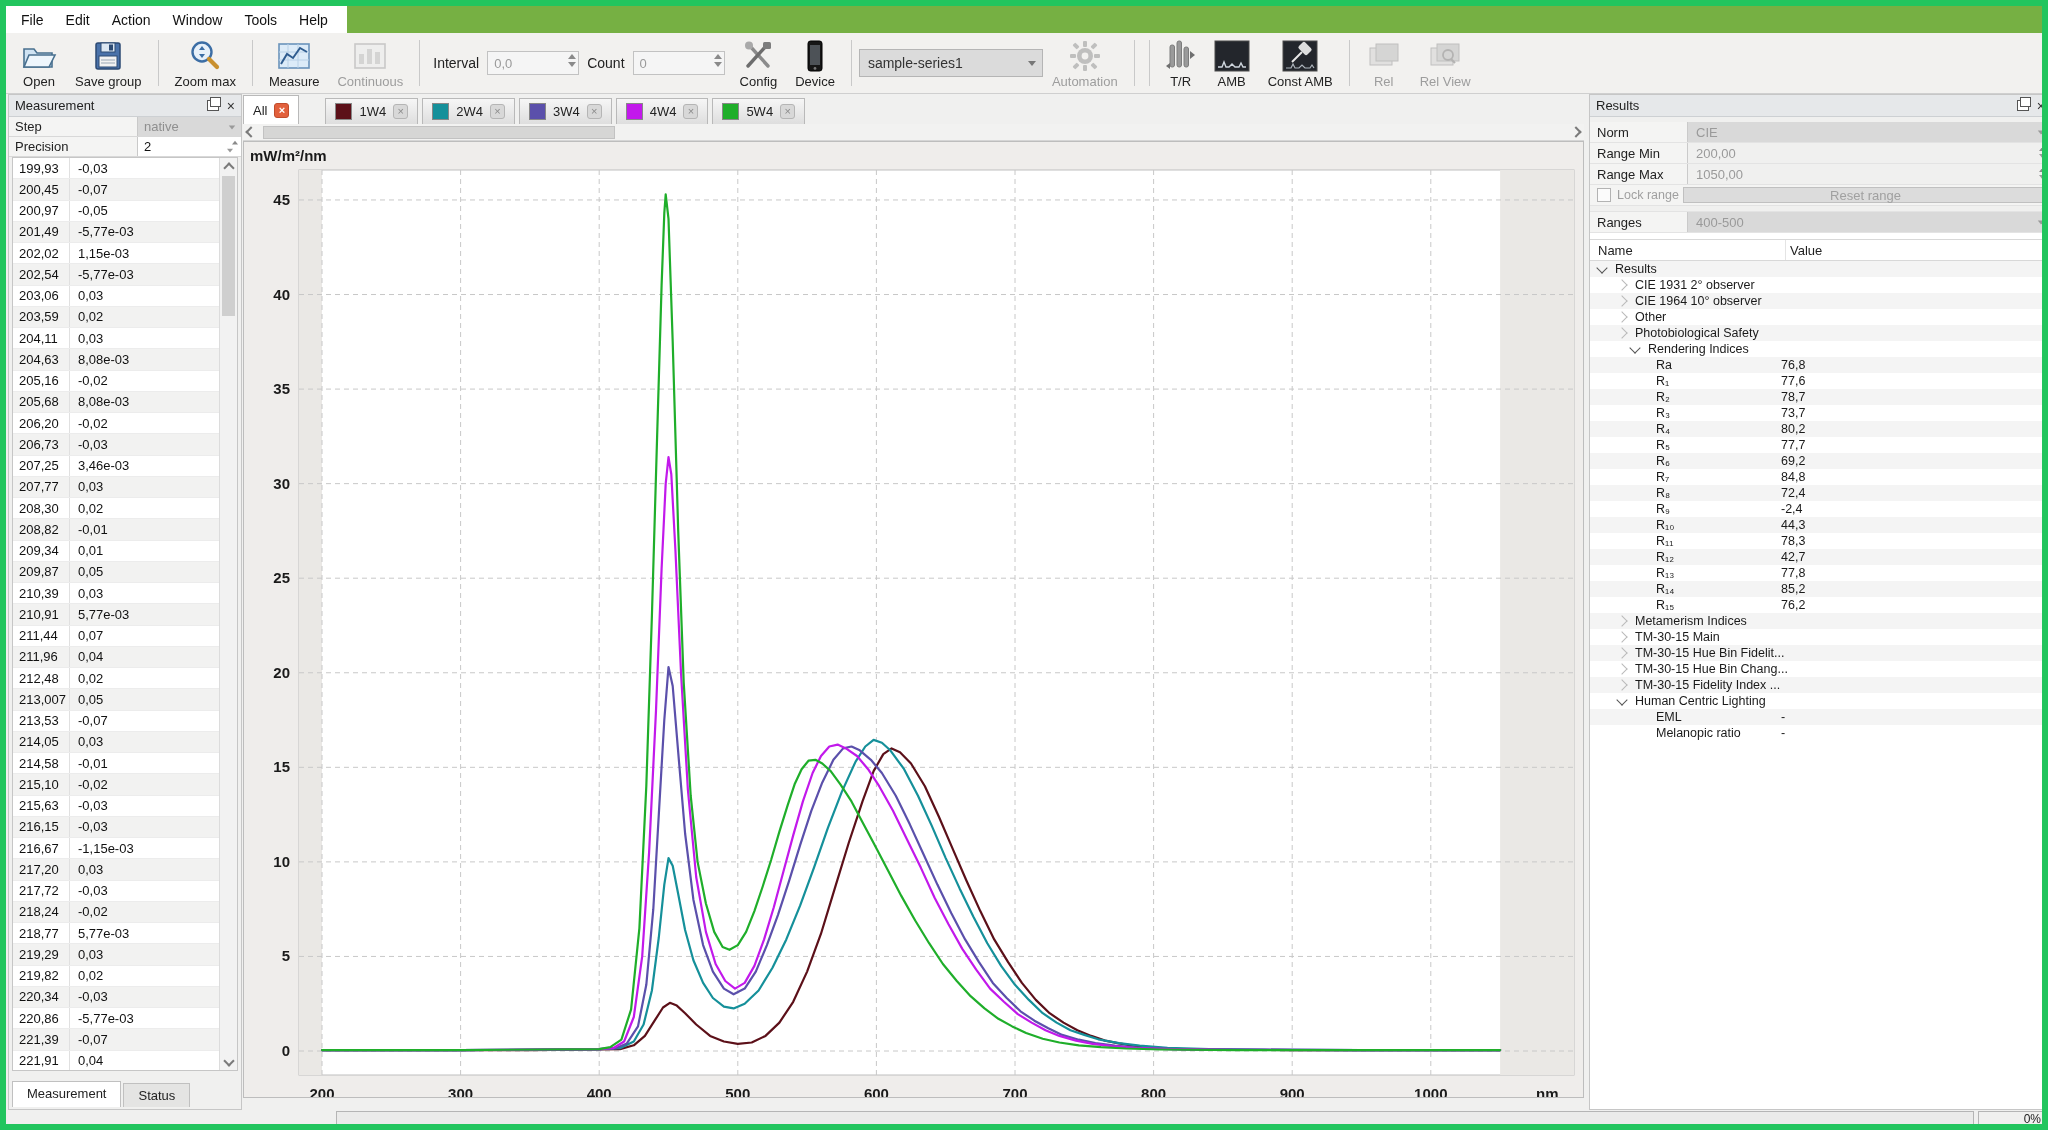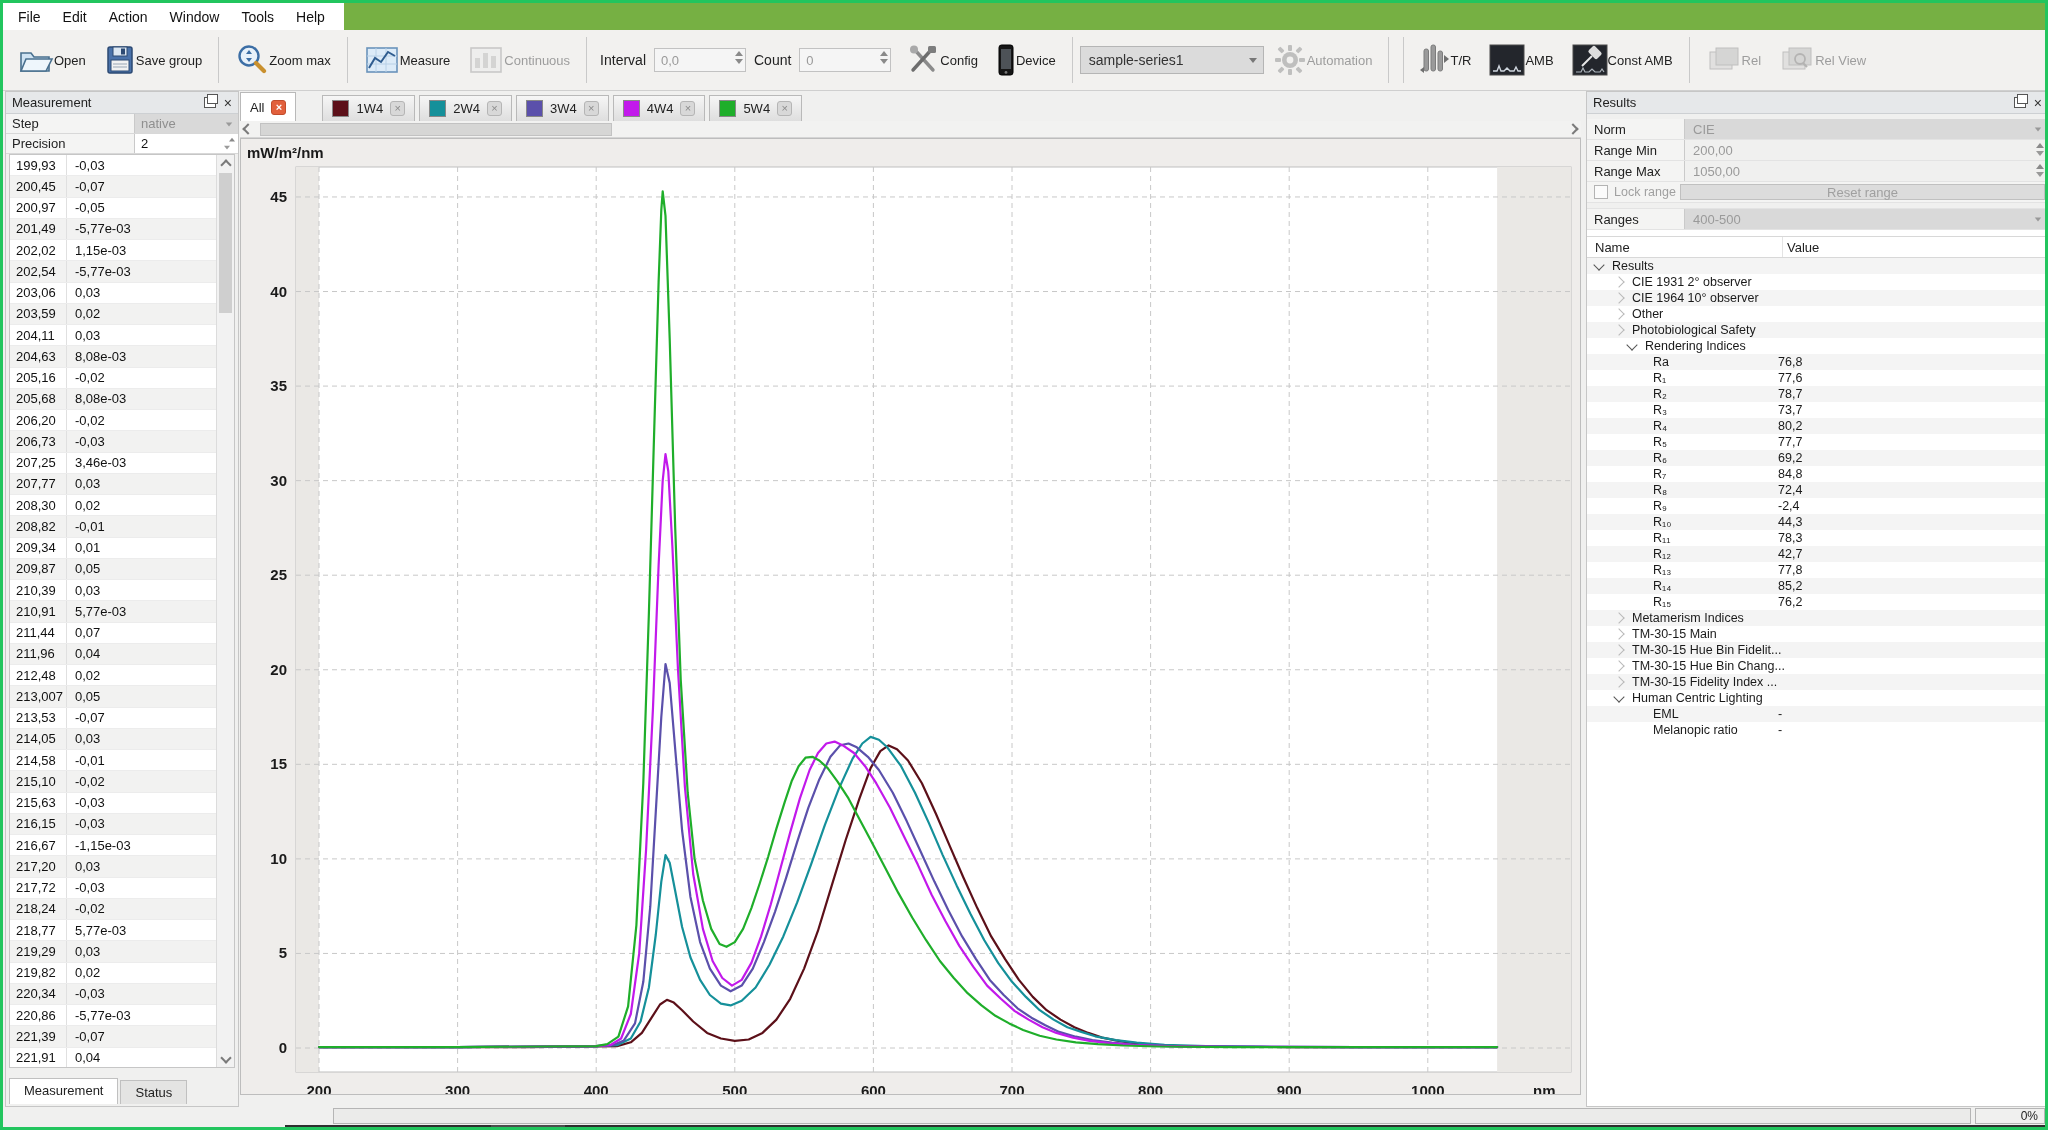--- a/index.html
+++ b/index.html
@@ -1,26 +1,26 @@
 <!DOCTYPE html>
 <html><head>
 <meta charset="utf-8">
 <style>
   html,body{margin:0;padding:0;background:#555;}
   #app{position:relative;width:2048px;height:1130px;background:#f0f0ef;
-       font-family:"Liberation Sans",sans-serif;overflow:hidden;border:3px solid #22c55e;box-sizing:border-box;}
+       font-family:"Liberation Sans",sans-serif;overflow:hidden;border:6px solid #22c55e;box-sizing:border-box;}
   
   #menubar{position:absolute;left:0;top:0;width:100%;height:27px;display:flex;}
   #menu-left{background:#ffffff;display:flex;align-items:center;padding:0 8px 0 4px;}
   .menu-item{padding:4px 11px;font-size:14px;color:#111;white-space:nowrap;}
   #menu-green{flex:1;background:#76b043;}
   
   #toolbar{position:absolute;left:0;top:27px;width:100%;height:61px;background:#f2f1ef;
            border-bottom:1px solid #cfcfcf;display:flex;align-items:stretch;padding:2px 6px;box-sizing:border-box;}
-  .tbtn{display:flex;flex-direction:row;align-items:center;justify-content:flex-end;
+  .tbtn{display:flex;flex-direction:column;align-items:center;justify-content:flex-end;
         padding:2px 9px;font-size:13px;color:#222;white-space:nowrap;}
   .tbtn .ticon{height:36px;display:flex;align-items:center;justify-content:center;}
   .tbtn.disabled{color:#9d9d9d;}
   .tsep{width:1px;background:#c9c9c9;margin:5px 7px;}
   .tfieldwrap{display:flex;align-items:center;gap:8px;font-size:14px;color:#222;padding:0 6px;}
   .spinbox{width:92px;height:24px;background:#f5f5f5;border:1px solid #c2c2c2;color:#9a9a9a;
            font-size:13px;display:flex;align-items:center;padding:0 6px;position:relative;box-sizing:border-box;}
   .spincol{position:absolute;right:2px;top:2px;display:flex;flex-direction:column;gap:3px;}
   .arr-up{width:0;height:0;border-left:4px solid transparent;border-right:4px solid transparent;border-bottom:5px solid #8a8a8a;}
   .arr-dn{width:0;height:0;border-left:4px solid transparent;border-right:4px solid transparent;border-top:5px solid #8a8a8a;}

